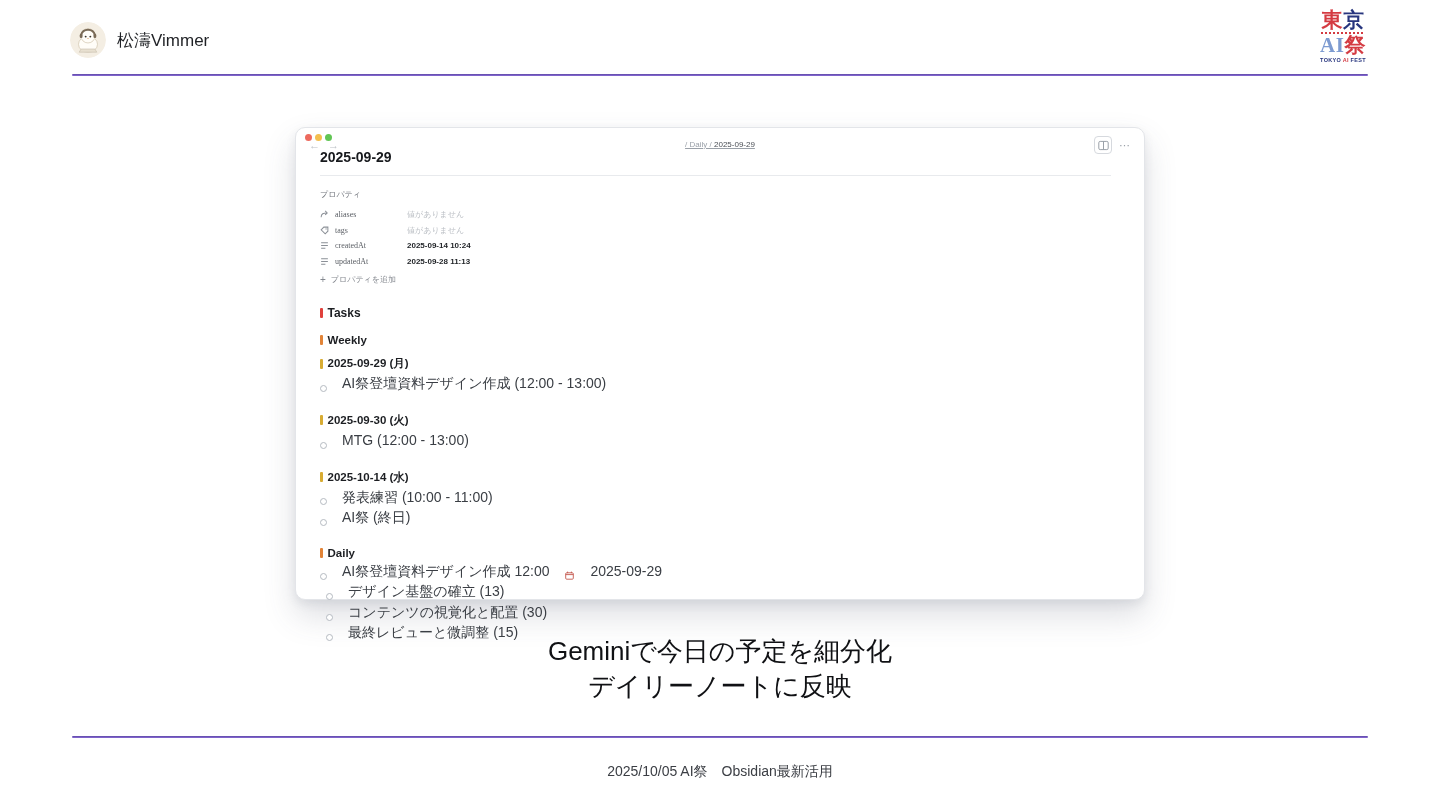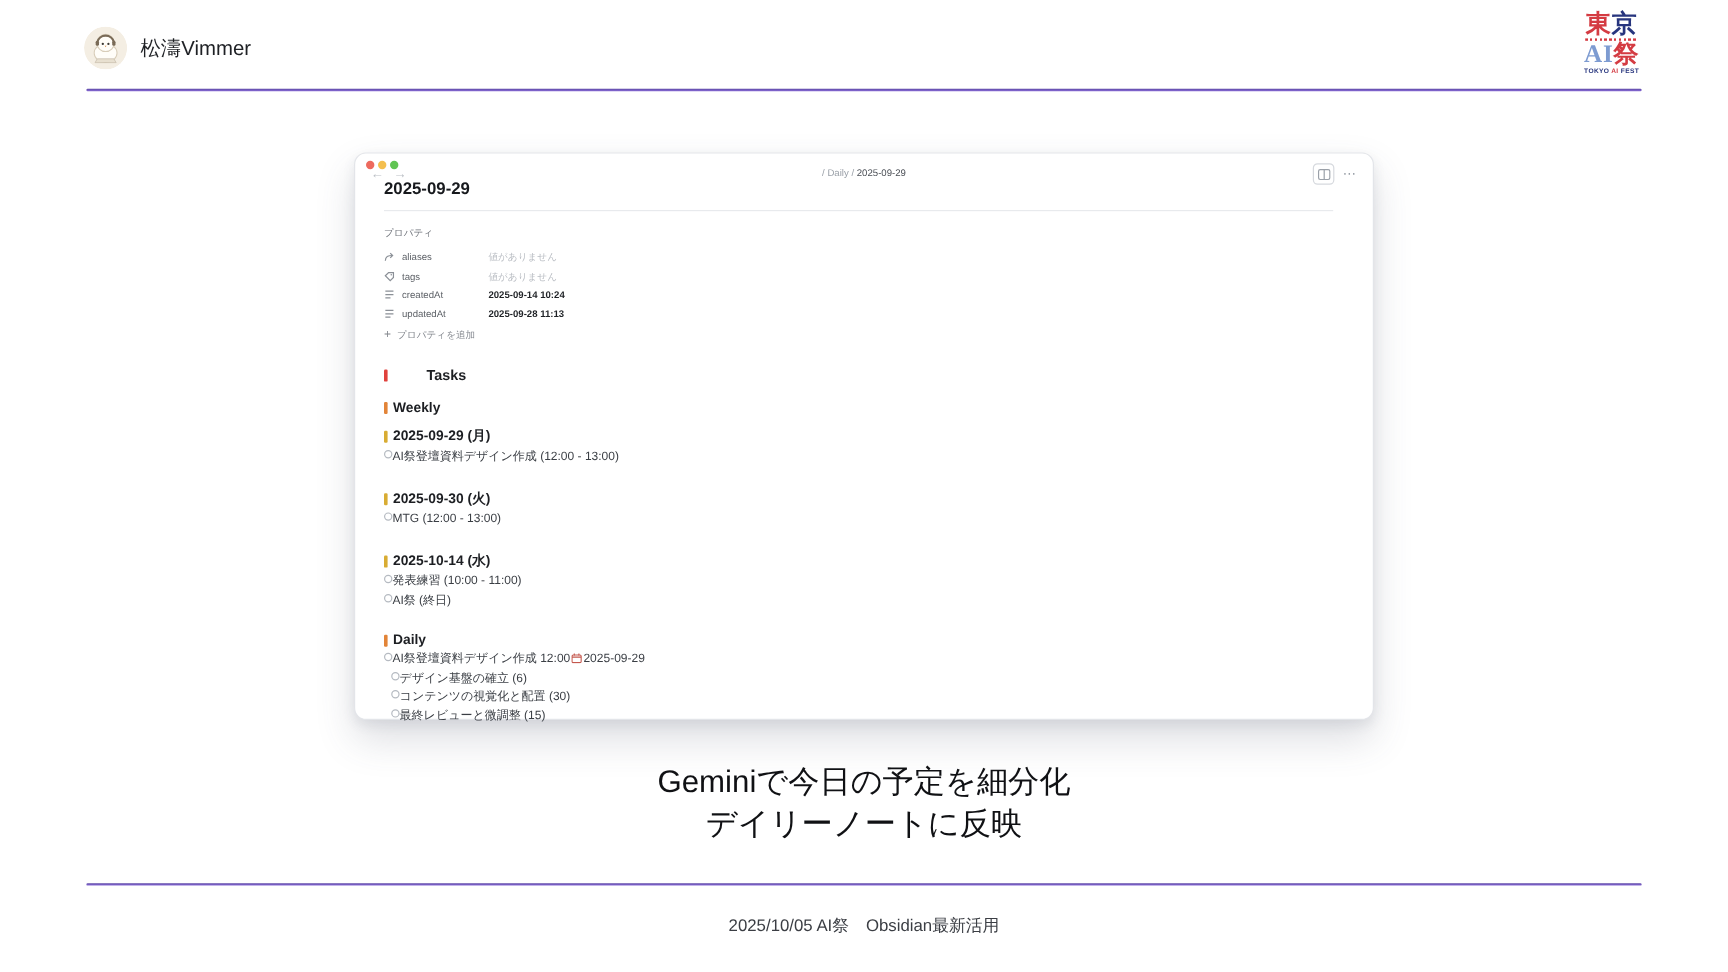--- a/index.html
+++ b/index.html
@@ -28,51 +28,51 @@
     background:#ffffff; border:1px solid #e3e5e9; border-radius:10px;
     box-shadow:0 16px 32px rgba(70,80,100,0.18), 0 4px 10px rgba(70,80,100,0.10); }
 
   .traffic { position:absolute; top:6px; left:9px; display:flex; gap:3px; }
   .dot { width:7px; height:7px; border-radius:50%; }
   .dot-close { background:#ed6a5e; } .dot-min { background:#f4bf4f; } .dot-zoom { background:#61c554; }
 
   .nav-arrows { position:absolute; top:12px; left:13px; color:#bcc0c6; font-size:11px;
     display:flex; gap:8px; line-height:1; }
   .breadcrumb { position:absolute; top:12px; left:0; right:0; text-align:center;
-    font-size:8px; color:#9aa0a8; }
+    font-size:8px; color:#9aa0a8;text-decoration:underline; }
   .breadcrumb .current { color:#4a4e55; }
   .win-actions { position:absolute; top:8px; right:13px; display:flex; align-items:center; gap:7px; }
   .book-btn { width:18px; height:18px; border:1px solid #d6d9de; border-radius:4px;
     display:flex; align-items:center; justify-content:center; background:#fff; }
   .more { color:#9aa0a8; font-size:11px; letter-spacing:1px; line-height:1; }
 
   .note-body { position:absolute; top:0; left:0; right:0; padding:21px 33px 0 24px; }
   .note-title { font-size:14px; font-weight:700; color:#17191d; }
   .title-rule { height:1px; background:#e8eaed; margin-top:10px; }
 
   .props-label { margin-top:13px; font-size:8px; color:#72767d; }
   .props-rows { margin-top:7px; }
   .prop-row { display:flex; align-items:center; height:15.5px; }
   .prop-icon { width:9px; height:9px; color:#8b9097; margin-right:6px; flex:none; }
-  .prop-name { font-size:8px; color:#5d6167; width:72px; }
+  .prop-name { font-size:8px; color:#5d6167; width:72px;font-family:Liberation Serif, serif; }
   .prop-value { font-size:8px; color:#1f2226; font-weight:600; }
   .prop-value.empty { color:#b9bdc3; font-weight:400; }
   .add-prop { margin-top:5px; display:flex; align-items:center; gap:5px; font-size:8px; color:#83878e; }
   .add-plus { font-size:10px; line-height:1; color:#83878e; }
 
   .hrow { display:flex; align-items:center; font-weight:700; color:#1c1e22; }
   .bar { width:2.5px; height:10px; border-radius:1px; margin-right:5px; flex:none; }
   .h1 { font-size:12px; }   .h1 .bar { background:#e0413c; }
   .h2 { font-size:11.5px; } .h2 .bar { background:#e28438; }
   .h3 { font-size:11.5px; } .h3 .bar { background:#d8ac33; }
-  .mt-tasks { margin-top:21px;gap:28px; } .mt-weekly { margin-top:14px; }
+  .mt-tasks { margin-top:21px; } .mt-weekly { margin-top:14px; }
   .mt-date1 { margin-top:10px; } .mt-sec { margin-top:21px; }
 
-  .task { display:flex; align-items:flex-start; gap:0; margin-top:4px;
-    font-size:10px; color:#3a3e44; line-height:1.2; }
+  .task { display:flex; align-items:flex-end; gap:15px; margin-top:4px;
+    font-size:14px; color:#3a3e44; line-height:1.2; }
   .task .cb { width:7px; height:7px; border:1px solid #b5bac1; border-radius:50%;
     flex:none; background:#fff; }
   .task.indent { margin-left:6px; margin-top:3.5px; }
   .cal-icon { width:9px; height:9px; margin:0 1px; }
 
   
   .caption { position:absolute; top:634px; left:0; right:0; text-align:center;
     font-size:26px; line-height:35px; font-weight:500; color:#101114; }
   .footer-rule { position:absolute; top:736px; left:72px; right:72px; height:2px;
     background:linear-gradient(#5d49a5,#8a6cd8); border-radius:1px; }
@@ -232,21 +232,21 @@
       <svg class="cal-icon" viewBox="0 0 9 9">
         <rect x="0.7" y="1.8" width="7.6" height="6.4" rx="1" fill="none" stroke="#c4574d" stroke-width="0.9"></rect>
         <line x1="0.7" y1="3.6" x2="8.3" y2="3.6" stroke="#c4574d" stroke-width="0.9"></line>
         <line x1="2.6" y1="0.6" x2="2.6" y2="2.2" stroke="#c4574d" stroke-width="0.9"></line>
         <line x1="6.4" y1="0.6" x2="6.4" y2="2.2" stroke="#c4574d" stroke-width="0.9"></line>
       </svg>
       <span>2025-09-29</span>
     </div>
     <div class="task indent">
       <span class="cb"></span>
-      <span>デザイン基盤の確立 (6)</span>
+      <span>デザイン基盤の確立 (13)</span>
     </div>
     <div class="task indent">
       <span class="cb"></span>
       <span>コンテンツの視覚化と配置 (30)</span>
     </div>
     <div class="task indent">
       <span class="cb"></span>
       <span>最終レビューと微調整 (15)</span>
     </div>
   </div>

